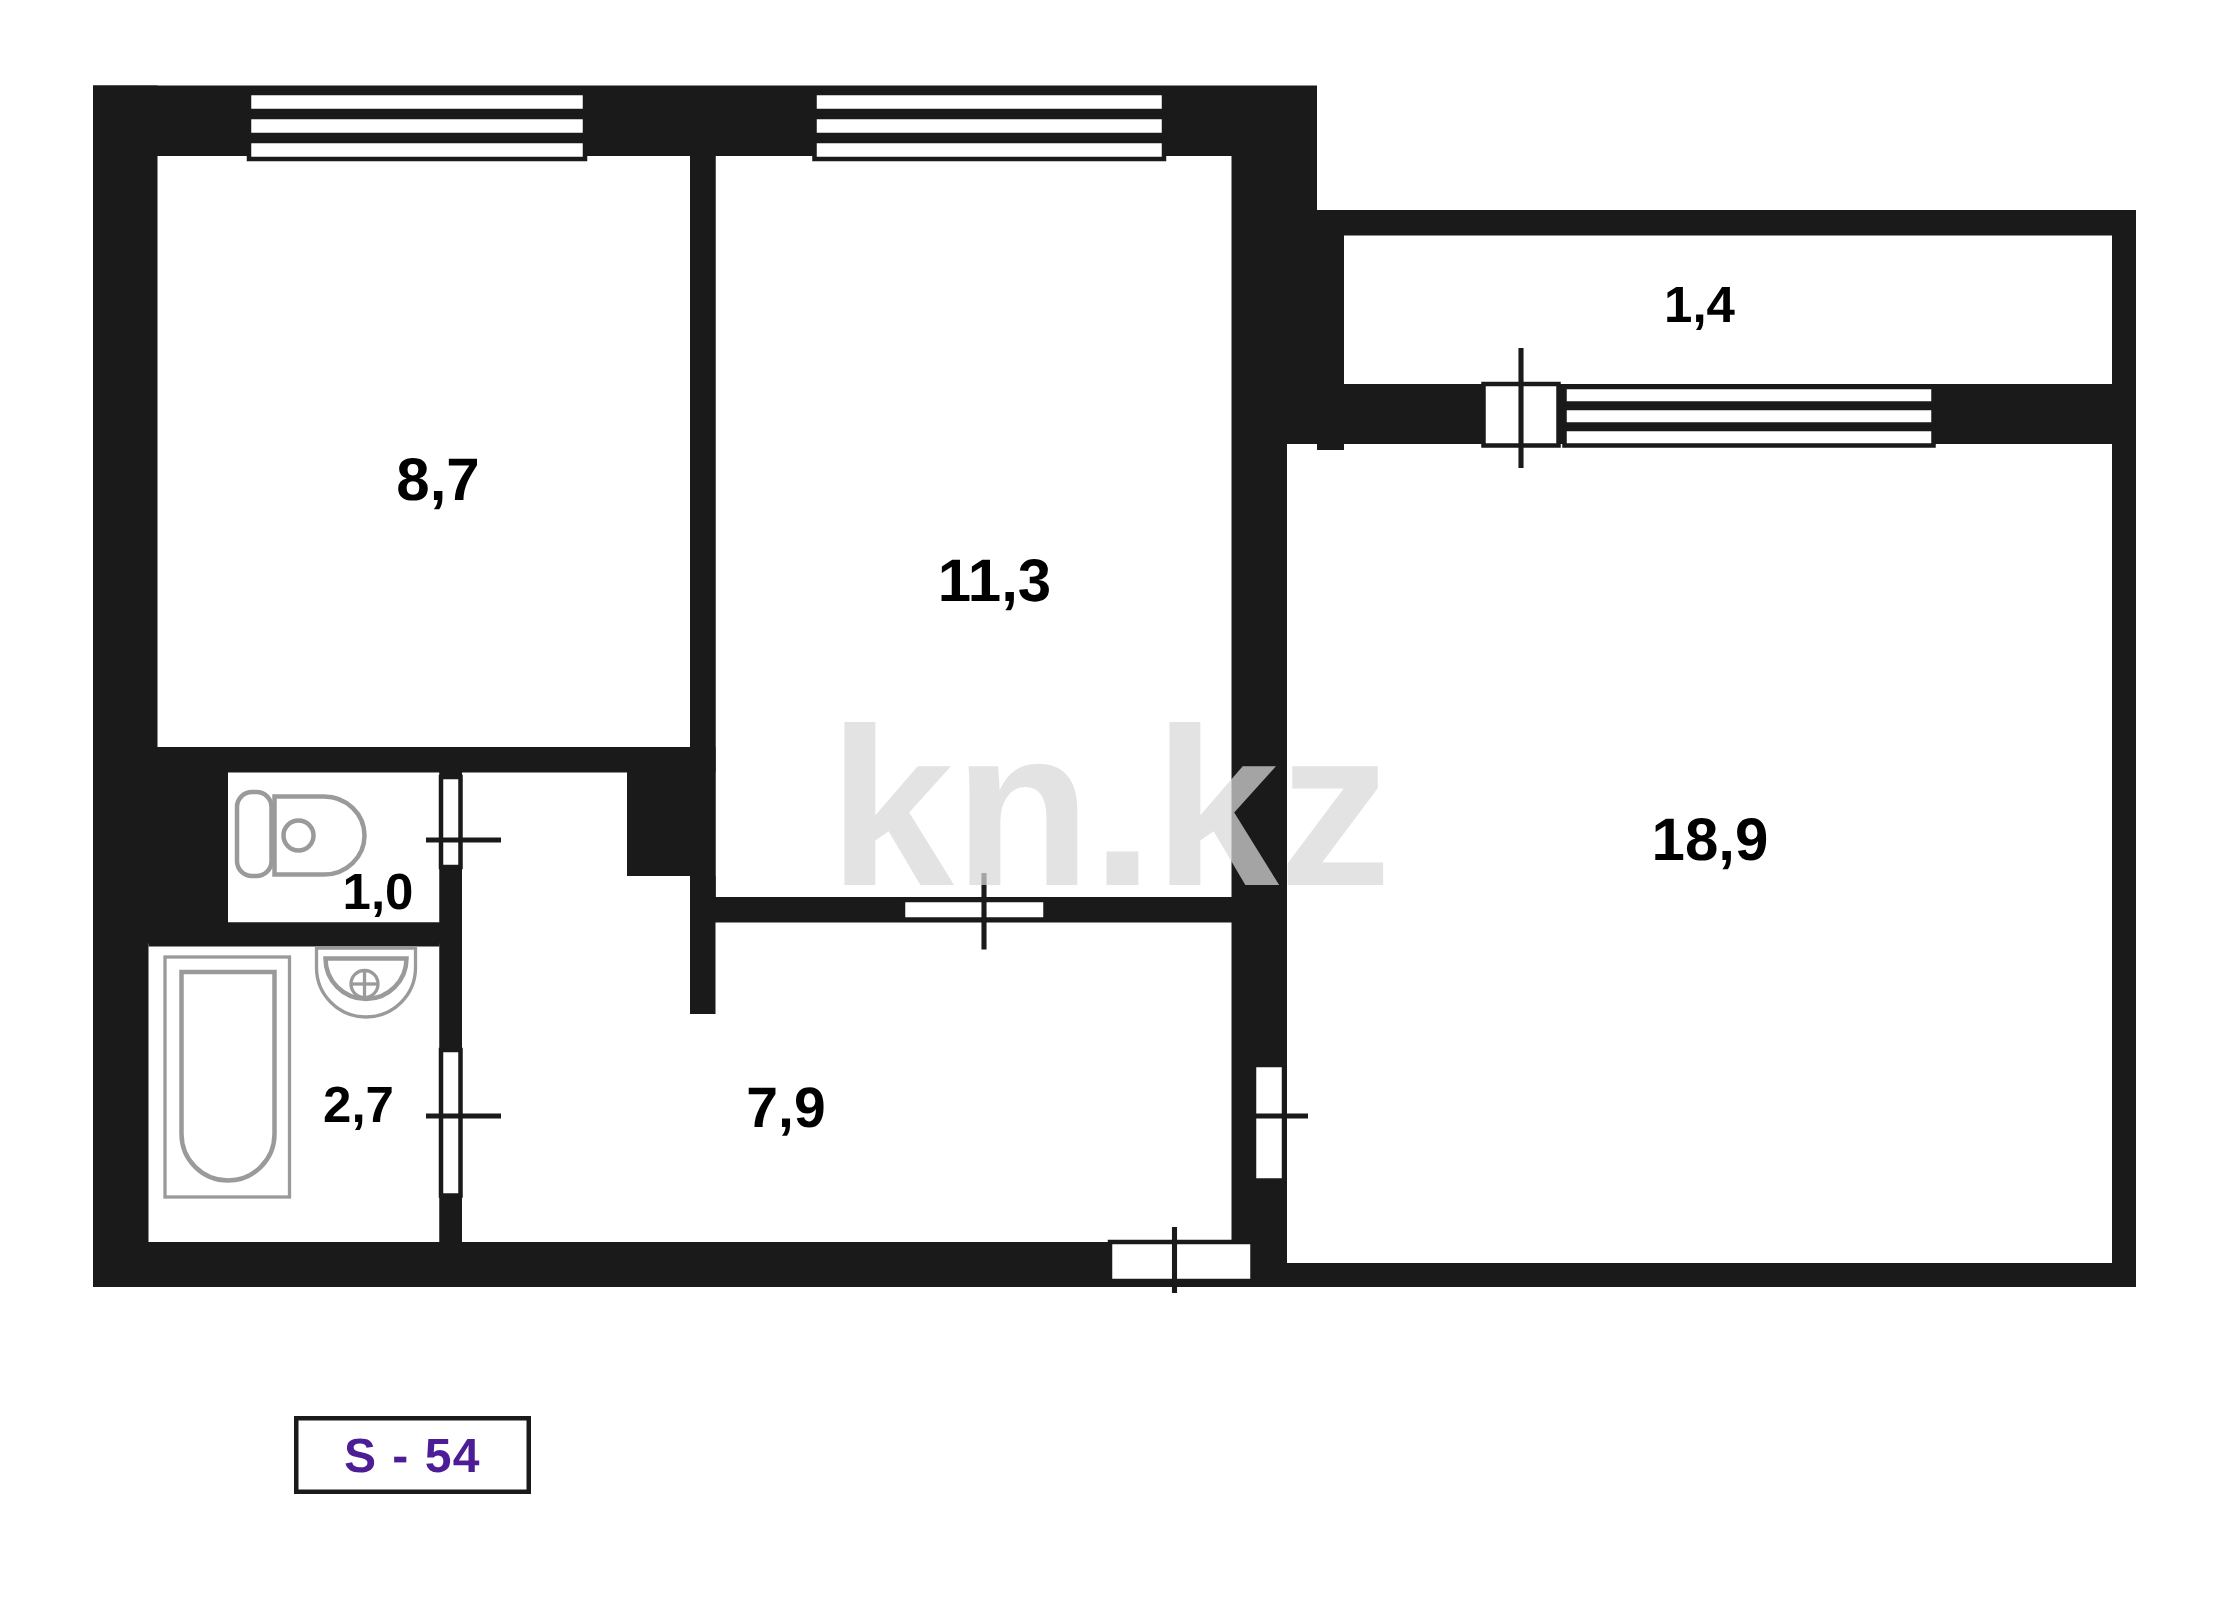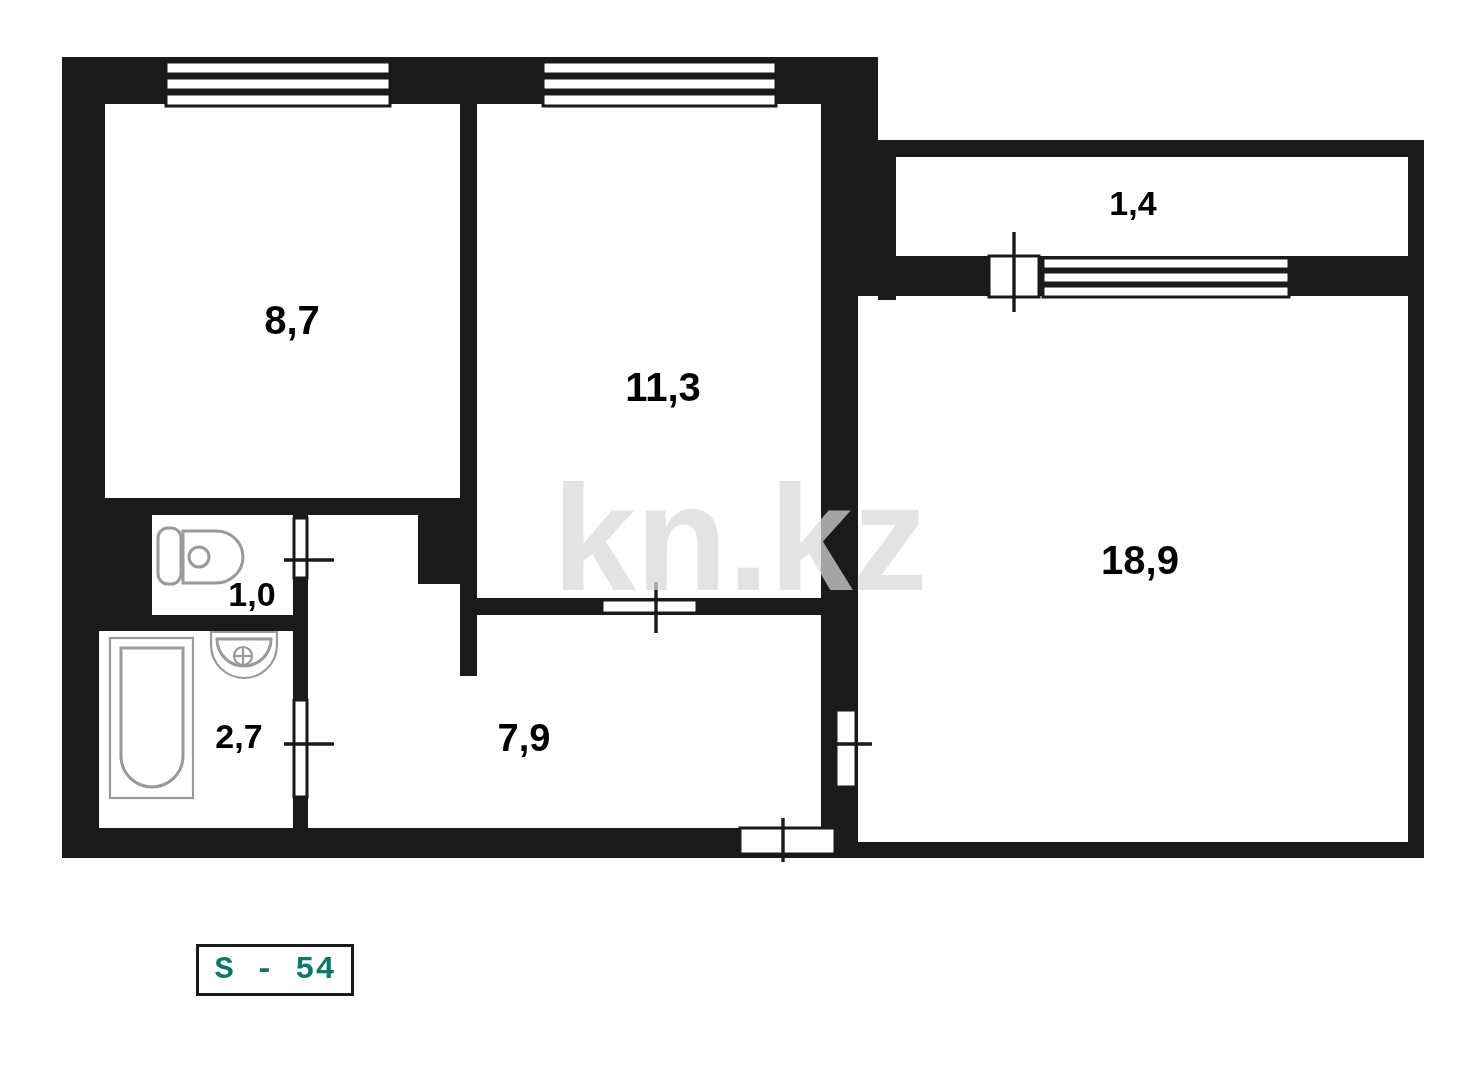--- a/index.html
+++ b/index.html
@@ -59,25 +59,25 @@
     width: 158px;
     height: 52px;
     border: 3px solid #1a1a1a;
     background: #ffffff;
     display: flex;
     align-items: center;
     justify-content: center;
     box-sizing: border-box;
   }
   #stamp-text {
-    font-family: Liberation Mono, monospace;
+    font-family: Liberation Sans, sans-serif;
     font-weight: bold;
     font-size: 32px;
     letter-spacing: 1px;
-    color: #0f766e;
+    color: #4c1d95;
     line-height: 1;
   }
 </style>
 </head>
 <body>
 
 <div id="page">
 
   <svg id="plan-svg" viewBox="0 0 1479 1080">
 

